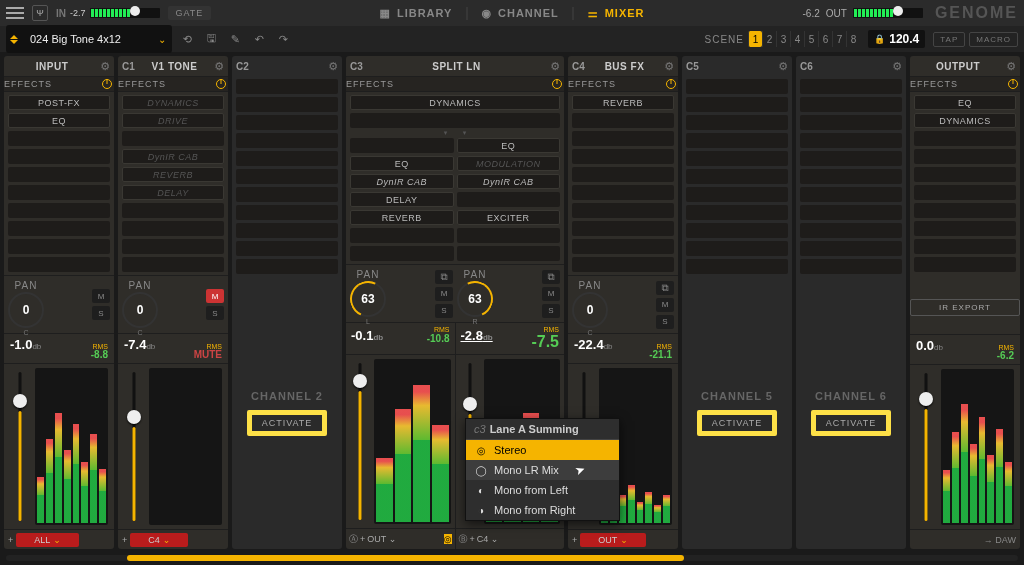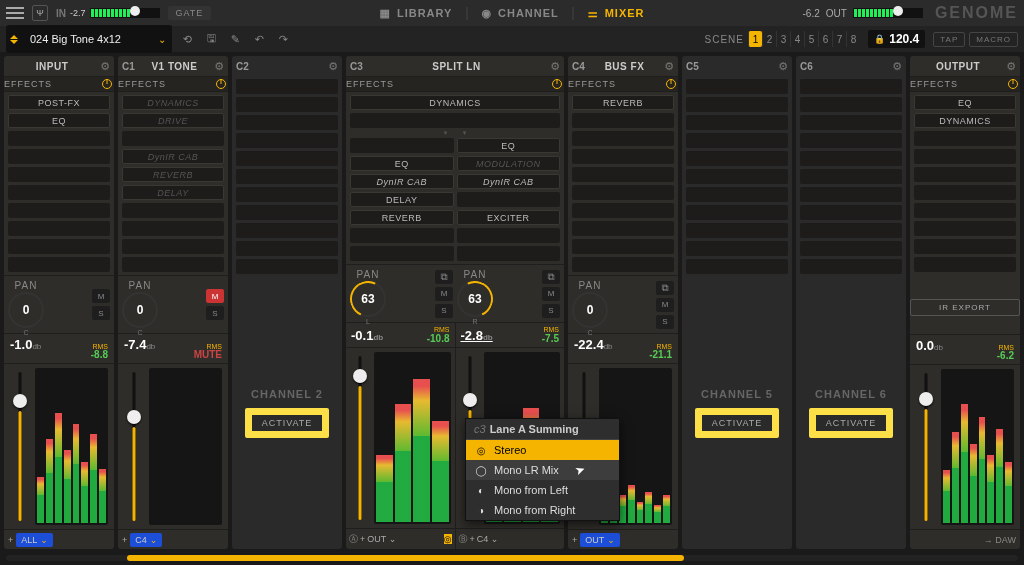--- a/index.html
+++ b/index.html
@@ -62,21 +62,21 @@
   .slot{ height:15px; background:#1e1c1a; border-radius:2px; font-size:9px; display:flex;align-items:center;justify-content:center; color:#888; letter-spacing:0.5px; cursor:pointer;}
   .slot.filled{ color:#bbb; border:1px solid #3a3833;}
   .slot.dim{ color:#555; font-style:italic;}
   .slot.ital{ font-style:italic;}
   .splitcol{ display:flex; gap:3px;}
   .splitcol > div{flex:1; display:flex;flex-direction:column;gap:3px;}
   .arrow-dn{ text-align:center; font-size:7px; color:#555; line-height:4px;}
 
   .inactive-body{ flex:1; display:flex; flex-direction:column; align-items:center; justify-content:center; gap:8px;}
   .inactive-body .lbl{ color:#666; font-size:11px; font-weight:bold; letter-spacing:1px;}
-  .activate{ border:7px solid #fde047; padding:3px 10px; font-size:9px; letter-spacing:1px; color:#aaa; border-radius:2px; cursor:pointer;}
+  .activate{ border:5px solid #fde047; padding:3px 10px; font-size:9px; letter-spacing:1px; color:#aaa; border-radius:2px; cursor:pointer;}
 
   
   .pan-row{ display:flex; padding:4px; gap:4px; align-items:center; border-top:1px solid #1e1e1e;}
   .pan-wrap{ text-align:center; }
   .pan-lbl{ font-size:10px; color:#888; letter-spacing:1px;}
   .knob{ width:36px;height:36px; position:relative; margin:1px auto;}
   .knob .ring{ position:absolute; inset:0; border-radius:50%; border:2px solid #333;}
   .knob .arc{ position:absolute; inset:0; border-radius:50%; border:2px solid transparent; border-top-color:#f5b400; border-right-color:#f5b400; transform:rotate(-45deg);}
   .knob .val{ position:absolute; inset:0; display:flex;align-items:center;justify-content:center; color:#fff; font-weight:bold; font-size:12px;}
   .knob .cval{ position:absolute; bottom:-8px; left:0; right:0; text-align:center; font-size:7px; color:#777;}
@@ -95,21 +95,21 @@
 
   .fader-row{ flex:1; display:flex; padding:4px 6px; gap:5px; min-height:80px;border-top:1px solid #1e1e1e;}
   .fader{ flex:0 0 20px; position:relative; }
   .fader .track{ position:absolute; left:50%; top:4px; bottom:4px; width:3px; background:#111; transform:translateX(-50%); border-radius:2px;}
   .fader .fill{ position:absolute; left:50%; bottom:4px; width:3px; background:#f5b400; transform:translateX(-50%); border-radius:2px;}
   .fader .cap{ position:absolute; left:50%; width:14px;height:14px;background:#eee;border-radius:50%; transform:translate(-50%,-50%); box-shadow:0 1px 2px #000;}
   .vmeter{ flex:1; display:flex; gap:2px; background:#151515; border-radius:2px; padding:2px; align-items:flex-end;}
   .vmeter i{ flex:1; background:linear-gradient(to top,#2b4,#2b4 60%,#6c3 60%,#fc3 85%,#f55 95%); opacity:0.9;}
   
   .route{ height:20px; border-top:1px solid #1e1e1e; display:flex;align-items:center; padding:0 4px; gap:3px; font-size:9px;}
-  .route .chip{ background:#1d4ed8; padding:2px 5px; border-radius:2px; color:#ccc; display:flex;align-items:center;gap:3px;}
+  .route .chip{ background:#b91c1c; padding:2px 18px; border-radius:2px; color:#ccc; display:flex;align-items:center;gap:3px;}
   .route .chip .y{color:#f5b400;}
   .route .daw{ margin-left:auto; color:#888;}
 
   
   .ctx{ position:absolute; background:#2e2e2e; border:1px solid #111; box-shadow:0 3px 10px rgba(0,0,0,0.6); font-size:11px; min-width:155px; z-index:50;}
   .ctx .hdr{ padding:4px 8px; color:#ccc; font-weight:bold; border-bottom:1px solid #444;}
   .ctx .hdr .pre{ color:#777; font-style:italic; margin-right:4px; font-weight:normal;}
   .ctx .item{ padding:4px 8px; display:flex; align-items:center; gap:6px; color:#ddd; cursor:pointer;}
   .ctx .item.sel{ background:#f5b400; color:#000;}
   .ctx .ico{ width:14px; text-align:center; font-size:10px;}
@@ -458,21 +458,21 @@
           </div>
         <div class="ms-col">
             <div class="msbtn link">⧉</div>
             <div class="msbtn">M</div>
             <div class="msbtn">S</div>
           </div>
       </div>
     </div>
     <div class="split-db">
       <div><span class="db" style="color:#fff;font-weight:bold;font-size:13px;"><span>-0.1</span><small style="font-size:8px;color:#888">db</small></span><span class="rms" style="float:right;text-align:right;font-size:7px;"><span class="l" style="color:#f5b400">RMS</span><br><span class="v" style="color:#5c5;font-size:10px;font-weight:bold">-10.8</span></span></div>
-      <div><span class="db" style="color:#fff;font-weight:bold;font-size:13px;text-decoration:underline;"><span>-2.8</span><small style="font-size:8px;color:#888">db</small></span><span class="rms" style="float:right;text-align:right;font-size:7px;"><span class="l" style="color:#f5b400">RMS</span><br><span class="v" style="color:#5c5;font-size:10px;font-weight:bold">-7.5</span></span></div>
+      <div><span class="db" style="color:#fff;font-weight:bold;font-size:13px;text-decoration:underline;"><span>-2.8</span><small style="font-size:8px;color:#888">db</small></span><span class="rms" style="float:right;text-align:right;font-size:7px;"><span class="l" style="color:#f5b400">RMS</span><br><span class="v" style="color:#5c5;font-size:16px;font-weight:bold">-7.5</span></span></div>
     </div>
     <div class="split-fader">
       <div>
           <div class="fader">
             <div class="track"></div>
             <div class="fill" style="height:78%"></div>
             <div class="cap" style="bottom:78%"></div>
           </div>
           <div class="vmeter">
             <i style="height:40%"></i>

